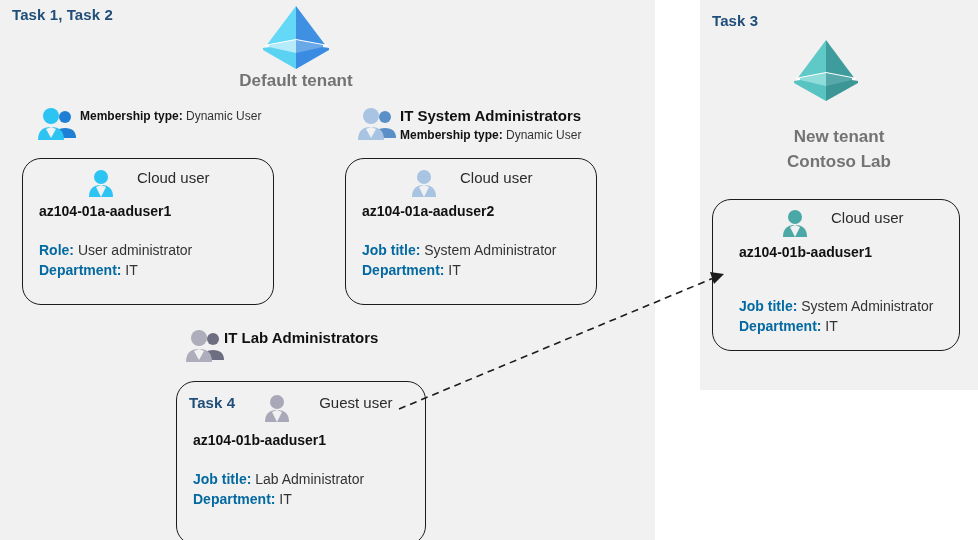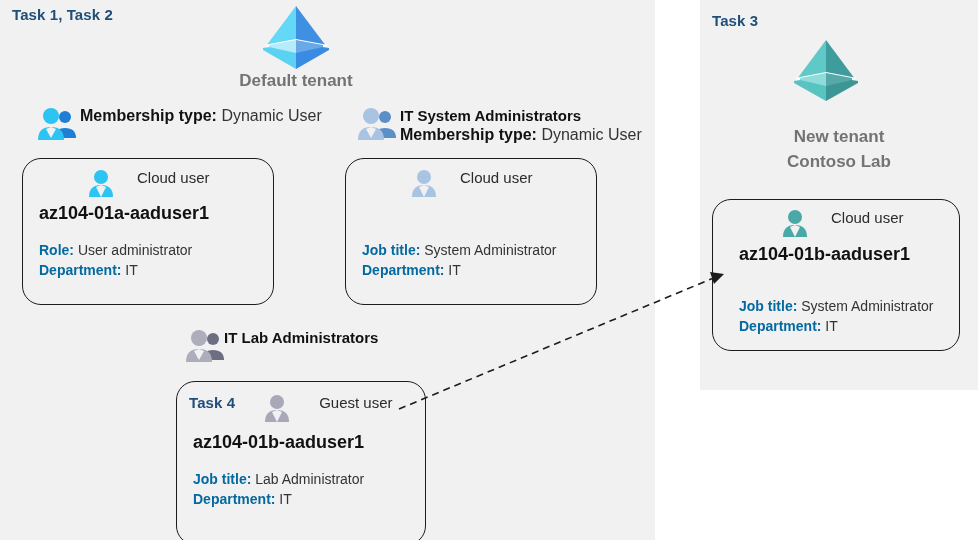--- a/index.html
+++ b/index.html
@@ -17,31 +17,31 @@
     letter-spacing:.1px;white-space:nowrap;
   }
 
   .tenant-title{
     position:absolute;font-weight:bold;font-size:17px;color:#737373;
     white-space:nowrap;text-align:center;
   }
 
   .grp{position:absolute;}
   .grp-name{font-weight:bold;font-size:15px;color:#111;white-space:nowrap;line-height:19px;}
-  .grp-meta{font-size:16px;color:#333;white-space:nowrap;line-height:20px;}
+  .grp-meta{font-size:12px;color:#333;white-space:nowrap;line-height:20px;}
   .grp-meta b{color:#111;font-weight:bold;}
 
   .card{
     position:absolute;background:#f1f1f1;border:1.4px solid #1c1c1c;
     border-radius:19px;box-sizing:border-box;
   }
   .card-head{position:absolute;display:flex;gap:22px;}
   .card-head .ctitle{font-size:15px;color:#2b2b2b;white-space:nowrap;}
   .card-user{
-    position:absolute;font-weight:bold;font-size:18px;color:#111;white-space:nowrap;
+    position:absolute;font-weight:bold;font-size:14px;color:#111;white-space:nowrap;
   }
   .card-attrs{position:absolute;font-size:14px;line-height:19.5px;color:#333;white-space:nowrap;}
   .card-attrs b{color:#0369a1;font-weight:bold;}
   .card-attrs div{white-space:nowrap;}
 
   .icon{display:inline-block;vertical-align:middle;}
   svg{display:block;overflow:visible;}
 
   #connector{position:absolute;left:0;top:0;width:978px;height:540px;pointer-events:none;}
 </style>
@@ -120,20 +120,21 @@
   <div class="card-head" style="left:64px;top:10px;">
     <span class="icon">
       <svg width="28" height="28" viewBox="0 0 28 28">
         <circle cx="14" cy="8" r="7" fill="#a8c4e2"></circle>
         <path d="M2 28 q0-12 12-12 q12 0 12 12 z" fill="#a8c4e2"></path>
         <path d="M14 16 l5 2 l-5 10 l-5 -10 z" fill="#f1f1f1"></path>
       </svg>
     </span>
     <span class="ctitle">Cloud user</span>
   </div>
+  <div class="card-user" style="left:16px;top:44px;">az104-01a-aaduser2</div>
   <div class="card-attrs" style="left:16px;top:82px;">
     <div><b>Job title:</b> <span>System Administrator</span></div>
     <div><b>Department:</b> <span>IT</span></div>
   </div>
 </div>
 
 <div class="icon" style="position:absolute;left:186px;top:330px;">
   <svg width="40" height="34" viewBox="0 0 40 34">
     <circle cx="27" cy="9" r="6" fill="#6e6e82"></circle>
     <path d="M16 30 q0-10 11-10 q11 0 11 10 z" fill="#6e6e82"></path>

